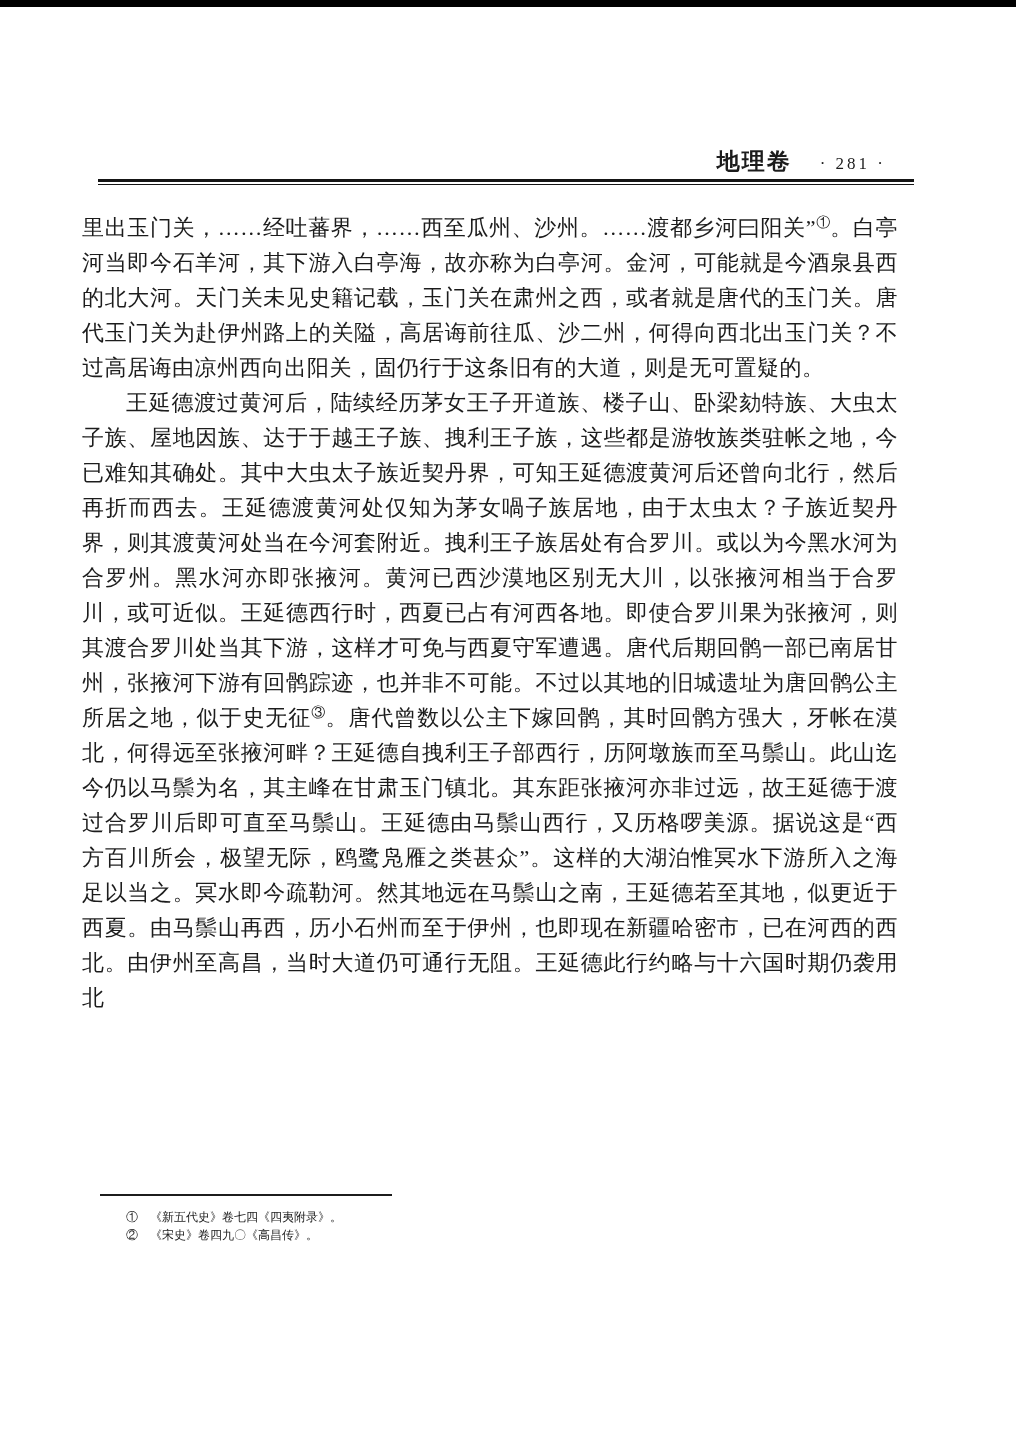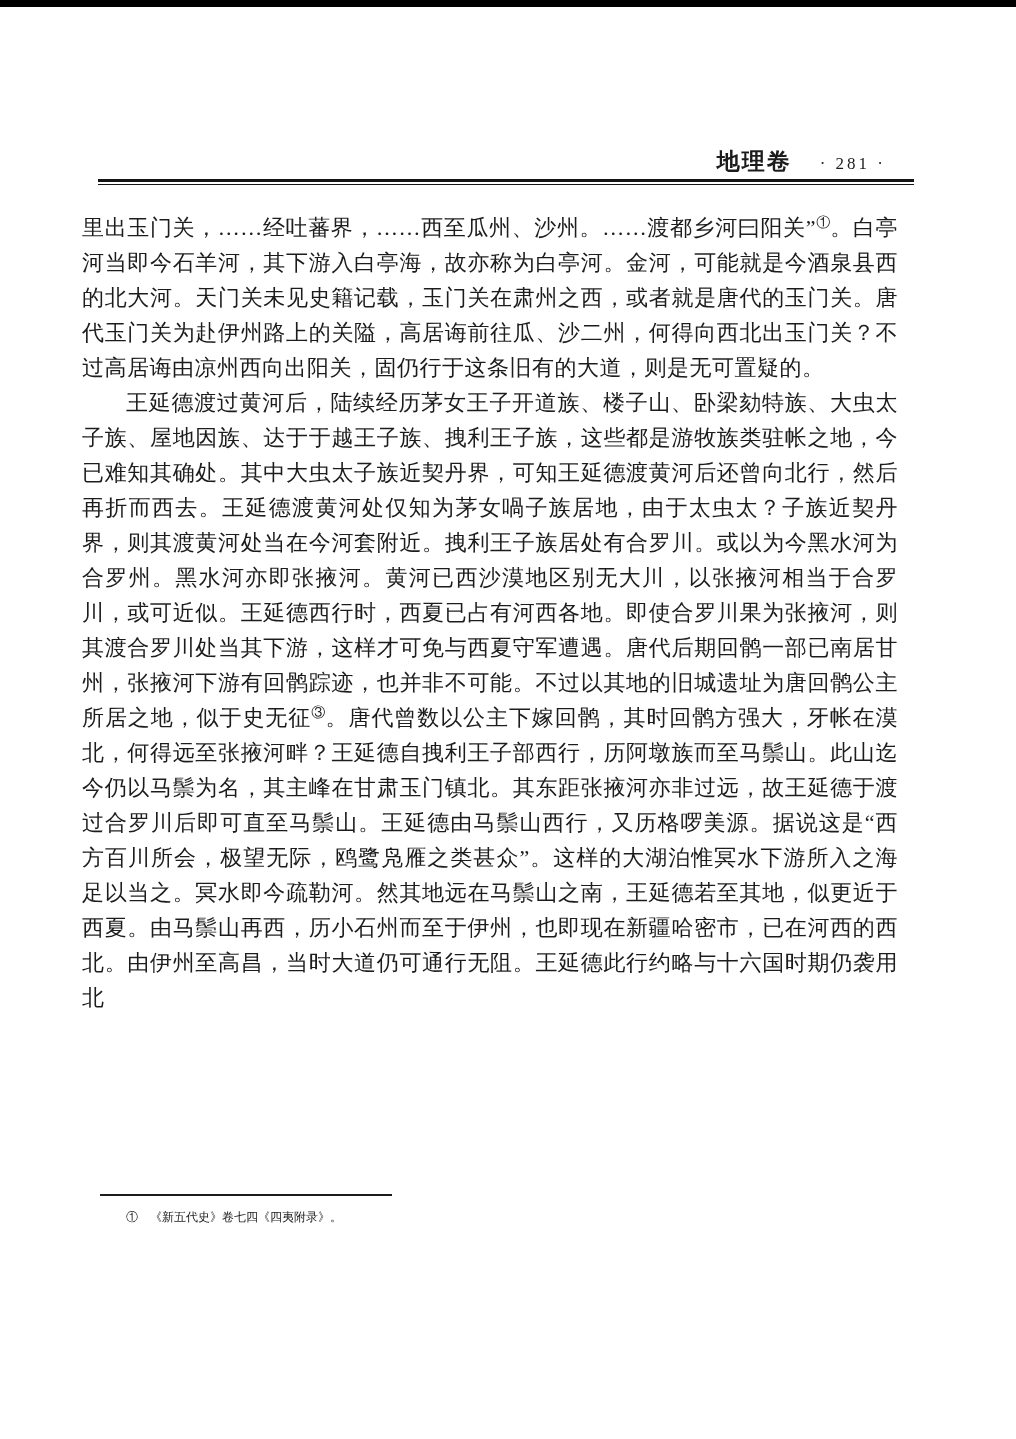--- a/index.html
+++ b/index.html
@@ -104,15 +104,16 @@
 
   <div class="body" id="body-paragraphs">
       <p>里出玉门关，……经吐蕃界，……西至瓜州、沙州。……渡都乡河曰阳关”<sup>①</sup>。白亭河当即今石羊河，其下游入白亭海，故亦称为白亭河。金河，可能就是今酒泉县西的北大河。天门关未见史籍记载，玉门关在肃州之西，或者就是唐代的玉门关。唐代玉门关为赴伊州路上的关隘，高居诲前往瓜、沙二州，何得向西北出玉门关？不过高居诲由凉州西向出阳关，固仍行于这条旧有的大道，则是无可置疑的。</p>
       <p class="indent">王延德渡过黄河后，陆续经历茅女王子开道族、楼子山、卧梁劾特族、大虫太子族、屋地因族、达于于越王子族、拽利王子族，这些都是游牧族类驻帐之地，今已难知其确处。其中大虫太子族近契丹界，可知王延德渡黄河后还曾向北行，然后再折而西去。王延德渡黄河处仅知为茅女喎子族居地，由于太虫太？子族近契丹界，则其渡黄河处当在今河套附近。拽利王子族居处有合罗川。或以为今黑水河为合罗州。黑水河亦即张掖河。黄河已西沙漠地区别无大川，以张掖河相当于合罗川，或可近似。王延德西行时，西夏已占有河西各地。即使合罗川果为张掖河，则其渡合罗川处当其下游，这样才可免与西夏守军遭遇。唐代后期回鹘一部已南居甘州，张掖河下游有回鹘踪迹，也并非不可能。不过以其地的旧城遗址为唐回鹘公主所居之地，似于史无征<sup>③</sup>。唐代曾数以公主下嫁回鹘，其时回鹘方强大，牙帐在漠北，何得远至张掖河畔？王延德自拽利王子部西行，历阿墩族而至马鬃山。此山迄今仍以马鬃为名，其主峰在甘肃玉门镇北。其东距张掖河亦非过远，故王延德于渡过合罗川后即可直至马鬃山。王延德由马鬃山西行，又历格啰美源。据说这是“西方百川所会，极望无际，鸥鹭凫雁之类甚众”。这样的大湖泊惟冥水下游所入之海足以当之。冥水即今疏勒河。然其地远在马鬃山之南，王延德若至其地，似更近于西夏。由马鬃山再西，历小石州而至于伊州，也即现在新疆哈密市，已在河西的西北。由伊州至高昌，当时大道仍可通行无阻。王延德此行约略与十六国时期仍袭用北</p>
     </div>
 
   <div class="footnotes">
     <div class="fn-divider"></div>
     <div id="fn-list">
         <div class="footnote"><span class="fn-marker">①</span><span class="fn-text">《新五代史》卷七四《四夷附录》。</span></div>
+        <div class="footnote"><span class="fn-marker">②</span><span class="fn-text">《宋史》卷四九〇《高昌传》。</span></div>
       </div>
   </div>
 </div>
 
 </body></html>

